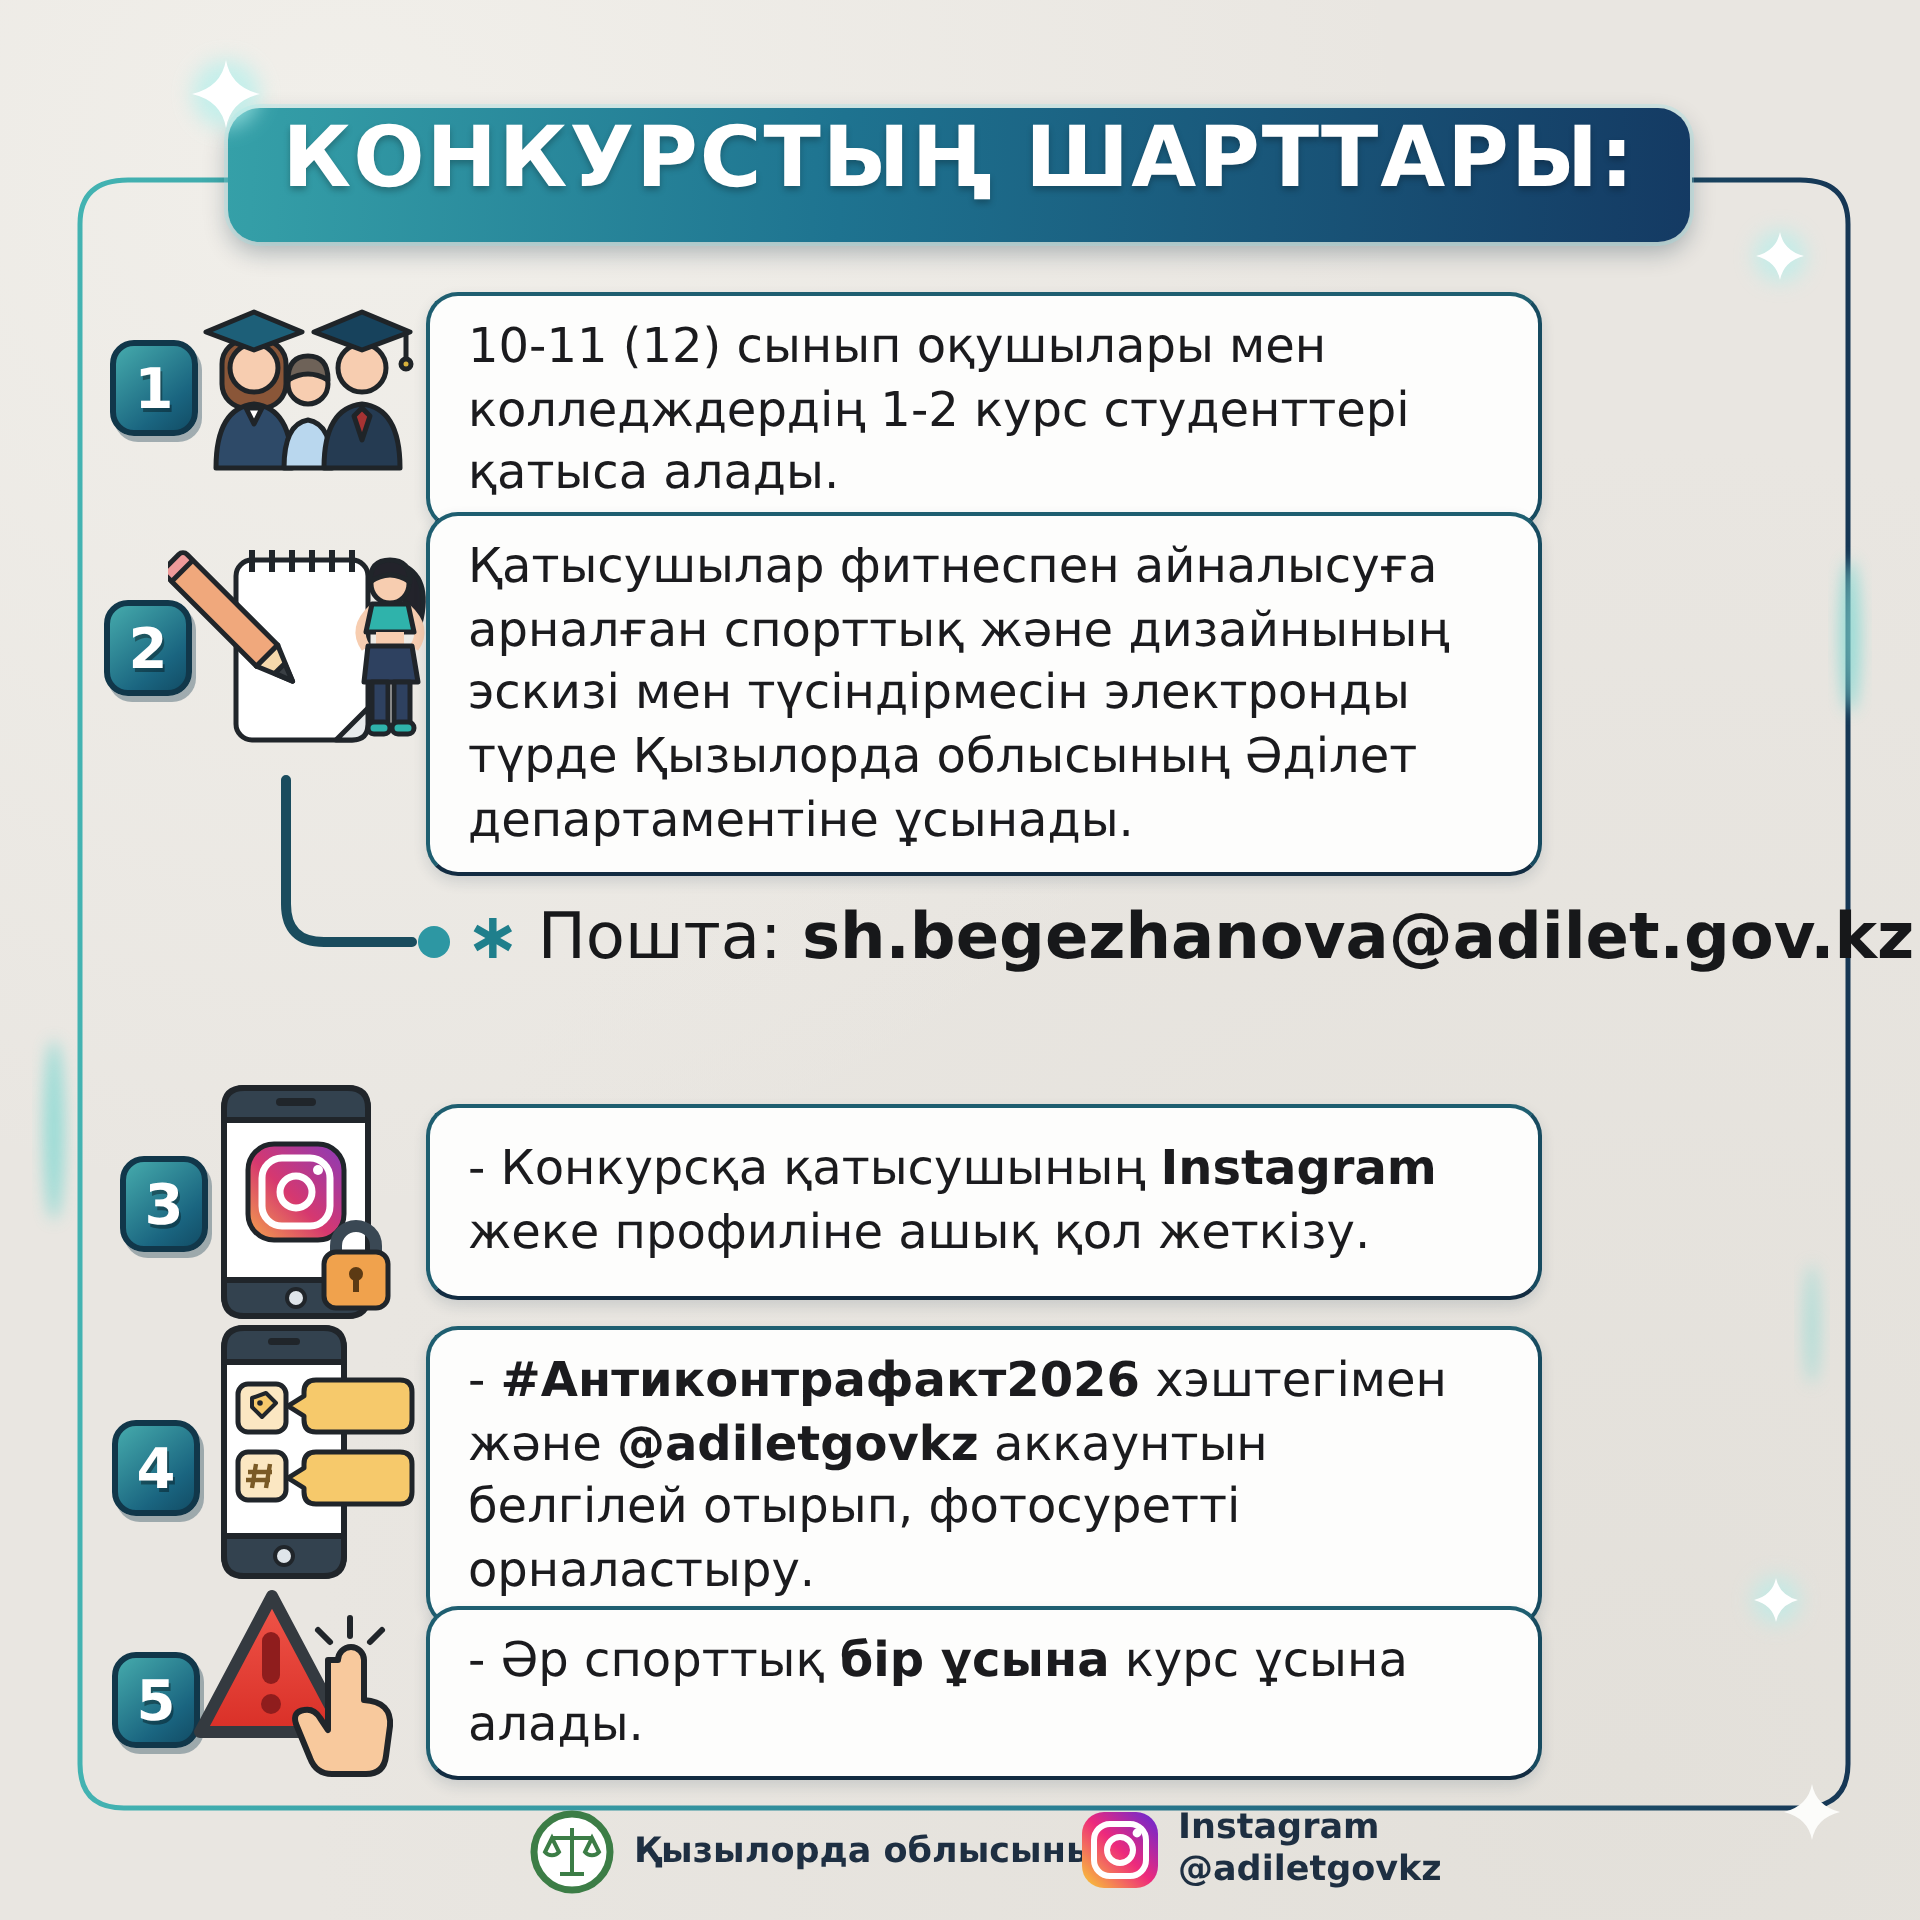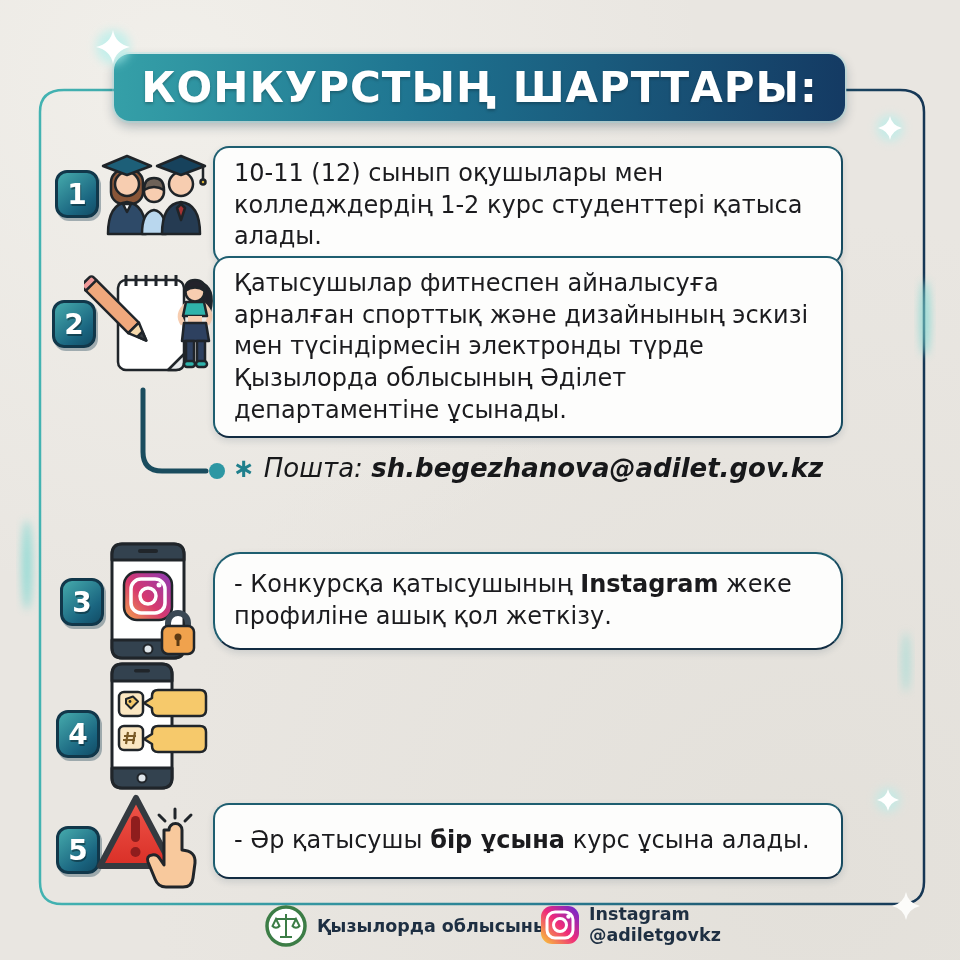--- a/index.html
+++ b/index.html
@@ -13,21 +13,21 @@
   }
   svg{display:block;}
   .decor{position:absolute;left:0;top:0;pointer-events:none;}
 
   
   .banner{
     position:absolute;left:114px;top:54px;width:731px;height:67px;
     border-radius:16px;
     background:linear-gradient(93deg,#35a0a8 0%,#1e7390 42%,#143a63 100%);
     box-shadow:0 0 0 2px rgba(150,230,235,.28), 0 5px 12px rgba(10,40,60,.3);
-    display:flex;align-items:center;justify-content:center;
+    display:flex;align-items:flex-start;justify-content:center;
   }
   .banner-text{
     color:#ffffff;font-size:42px;font-weight:bold;letter-spacing:1px;
     text-shadow:0 2px 3px rgba(0,0,0,.25);white-space:nowrap;
   }
 
   
   .badge{
     position:absolute;width:44px;height:48px;border-radius:12px;
     background:linear-gradient(140deg,#45aaac 0%,#1a6580 70%,#124d66 100%);
@@ -37,46 +37,46 @@
     color:#fff;font-size:28px;font-weight:bold;text-shadow:1px 2px 0 rgba(0,0,0,.35);
   }
   .badge1{left:55px;top:170px;}
   .badge2{left:52px;top:300px;}
   .badge3{left:60px;top:578px;}
   .badge4{left:56px;top:710px;}
   .badge5{left:56px;top:826px;}
 
   
   .card{
-    position:absolute;left:213px;width:630px;box-sizing:border-box;
+    position:absolute;left:213px;width:558px;box-sizing:border-box;
     background:#fdfdfc;border:2px solid #1e5e70;
     border-bottom-color:#122c42;border-right-color:#174b60;
     border-radius:16px;padding:10px 19px;
     box-shadow:0 3px 7px rgba(30,60,80,.14);
     display:flex;align-items:center;
     color:#1b1b1e;font-size:24px;line-height:1.32;
   }
   .card b, .card .b, .b{font-weight:bold;}
   .card1{top:146px;min-height:94px;}
   .card2{top:256px;min-height:146px;}
-  .card3{top:552px;min-height:98px;border-radius:27px;}
+  .card3{top:552px;min-height:98px;}
   .card4{top:663px;min-height:124px;}
   .card5{top:803px;min-height:76px;}
 
   
   .item-icon{position:absolute;}
   .icon1{left:96px;top:142px;}
   .icon2{left:84px;top:262px;}
   .icon3{left:102px;top:540px;}
   .icon4{left:86px;top:660px;}
   .icon5{left:92px;top:790px;}
 
   
   .contact{position:absolute;left:233px;top:450px;width:640px;color:#17181a;}
-  .cline{font-size:26px;line-height:37px;white-space:nowrap;font-style:italic;}
+  .cline{font-size:32px;line-height:37px;white-space:nowrap;}
   .bullet{color:#1f7f8c;font-weight:bold;margin-right:9px;}
   .cvalue{font-weight:bold;}
 
   
   .footer-group{position:absolute;display:flex;align-items:center;}
   .footer-org{left:264px;top:904px;}
   .footer-ig{left:540px;top:904px;}
   .footer-text{margin-left:9px;color:#1e2f42;font-size:17.5px;font-weight:bold;line-height:21px;}
 </style>
 </head>
@@ -218,20 +218,23 @@
       <circle cx="56" cy="118" r="4.5" fill="#dfe5ea" stroke-width="2"></circle>
       <rect x="33" y="32" width="24" height="24" rx="5" fill="#fbe7c2" stroke-width="2.5"></rect>
       <path d="M40,39 l7,-2.5 5,5 -7,7 -5,-5 z" fill="#f6c96b" stroke-width="2"></path>
       <circle cx="44" cy="41.5" r="1.4" fill="#20252a" stroke="none"></circle>
       <path d="M72,30 L114,30 Q120,30 120,36 L120,50 Q120,56 114,56 L72,56 Q66,56 66,50 L66,48 L58,43 L66,38 L66,36 Q66,30 72,30 Z" fill="#f6c96b" stroke-width="2.5"></path>
       <rect x="33" y="66" width="24" height="24" rx="5" fill="#fbe7c2" stroke-width="2.5"></rect>
       <path d="M42,72 l-2,12 M49,72 l-2,12 M38,76 h12 M37,80 h12" fill="none" stroke="#7a5a26" stroke-width="2.2"></path>
       <path d="M72,66 L114,66 Q120,66 120,72 L120,86 Q120,92 114,92 L72,92 Q66,92 66,86 L66,84 L58,79 L66,74 L66,72 Q66,66 72,66 Z" fill="#f6c96b" stroke-width="2.5"></path>
     </g>
   </svg>
+  <div class="card card4">
+    <div><span>- </span><span class="b">#Антиконтрафакт2026</span><span> хэштегімен және </span><span class="b">@adiletgovkz</span><span> аккаунтын белгілей отырып, фотосуретті орналастыру.</span></div>
+  </div>
 
   <div class="badge badge5">
     <span>5</span>
   </div>
   <svg class="item-icon icon5" width="124" height="108" viewBox="0 0 124 108">
     <defs>
       <linearGradient id="warngrad" x1="0" y1="0" x2="0" y2="1">
         <stop offset="0" stop-color="#f0564a"></stop>
         <stop offset="1" stop-color="#d92f27"></stop>
       </linearGradient>
@@ -240,21 +243,21 @@
     <rect x="39" y="26" width="9" height="26" rx="4.5" fill="#8f1d1d"></rect>
     <circle cx="43.5" cy="62" r="5" fill="#8f1d1d"></circle>
     <path d="M77,40 a6.5,6.5 0 0 1 13,0 V60 q14,1 13,13 l-2,15 q-1,9 -10,9 H74 q-8,0 -11,-8 l-7,-17 q-2,-6 4,-7 q5,-1 8,4 l4,6 V40 Z" fill="#f8c99d" stroke="#20252a" stroke-width="3" stroke-linejoin="round"></path>
     <g stroke="#20252a" stroke-width="3" stroke-linecap="round" fill="none">
       <path d="M83,28 v-9"></path>
         <path d="M73,31 l-6,-6"></path>
         <path d="M93,31 l6,-6"></path>
     </g>
   </svg>
   <div class="card card5">
-    <div><span>- Әр қатысушы </span><span class="b">бір ұсына</span><span> курс ұсына алады.</span></div>
+    <div><span>- Әр спорттық </span><span class="b">бір ұсына</span><span> курс ұсына алады.</span></div>
   </div>
 
   <div class="footer-group footer-org">
     <svg width="44" height="44" viewBox="0 0 44 44">
       <circle cx="22" cy="22" r="19" fill="#ffffff" stroke="#3c7d46" stroke-width="3.5"></circle>
       <g stroke="#3c7d46" stroke-width="2" fill="none">
         <line x1="22" y1="10" x2="22" y2="32"></line>
         <path d="M12,15 H32"></path>
         <path d="M12,15 l-3.5,7 a4.5,4.5 0 0 0 7,0 Z"></path>
         <path d="M32,15 l-3.5,7 a4.5,4.5 0 0 0 7,0 Z"></path>

